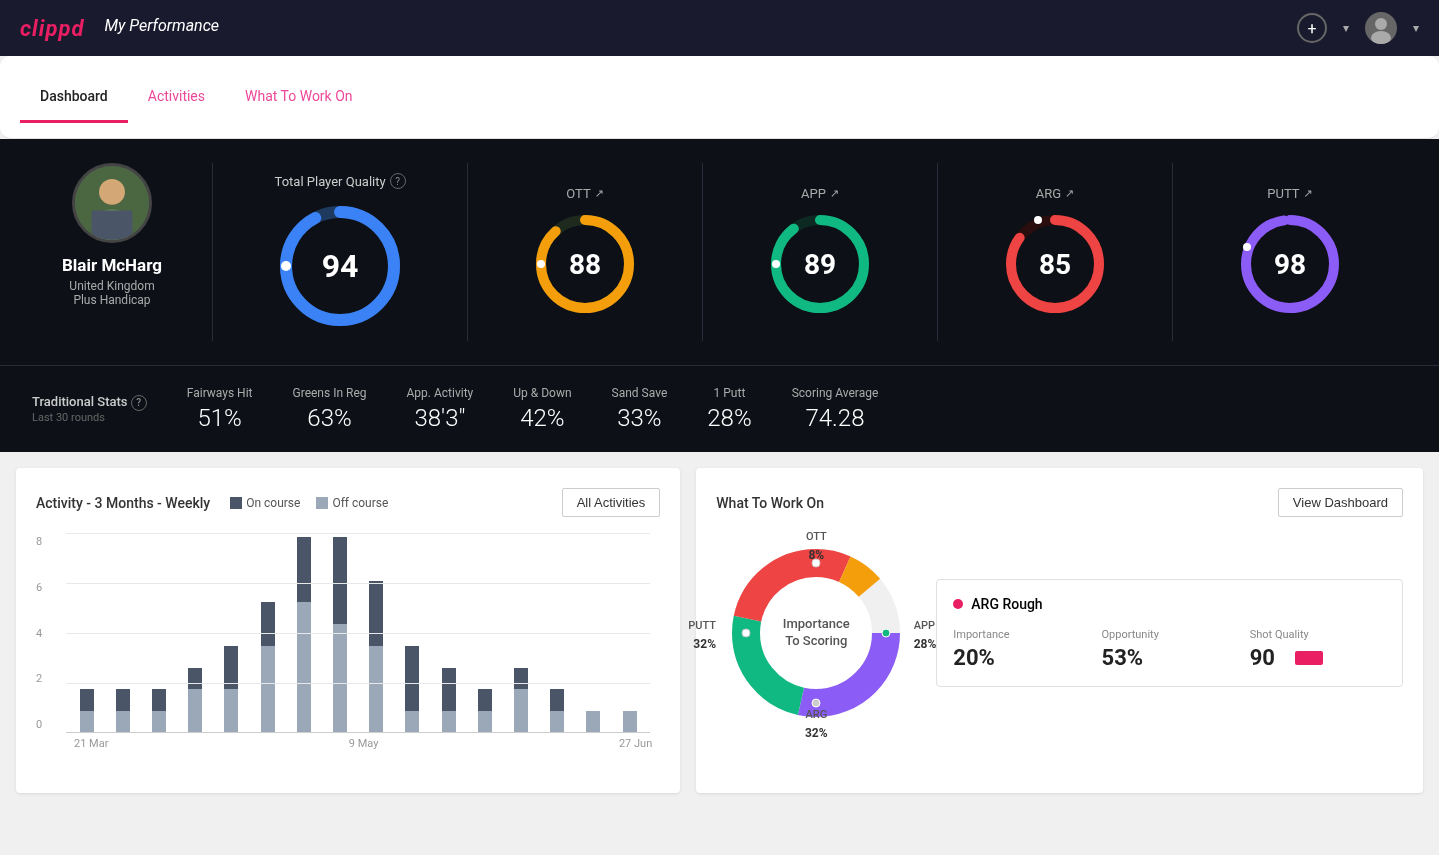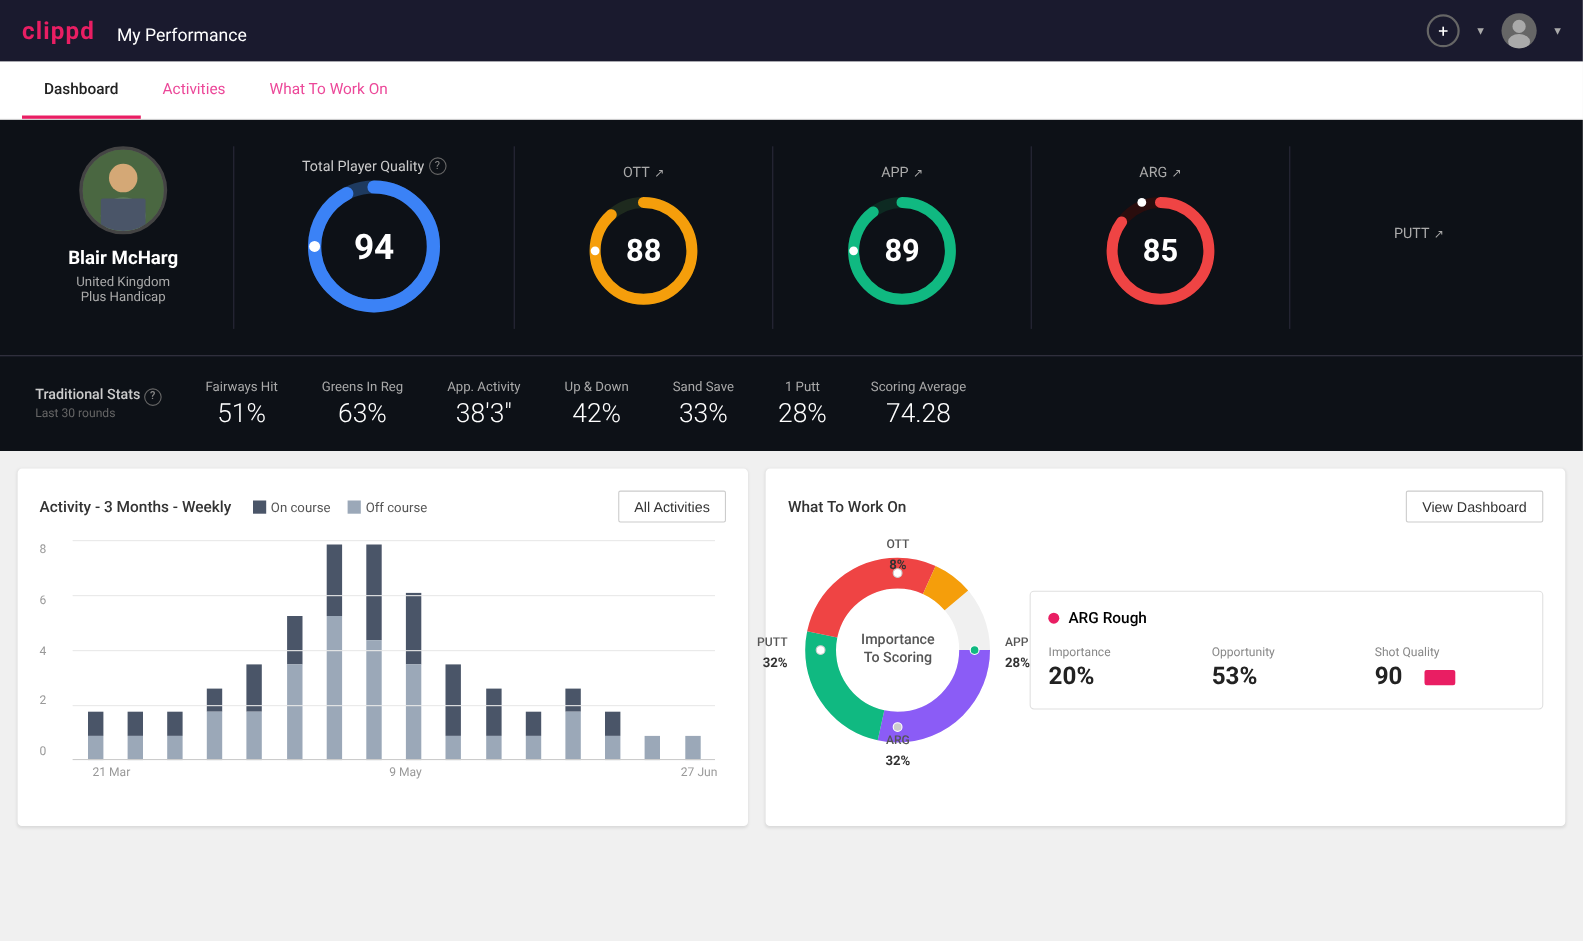--- a/index.html
+++ b/index.html
@@ -9,31 +9,32 @@
     .header {
       background: #1a1a2e;
       display: flex;
       align-items: center;
       padding: 0 20px;
       height: 56px;
       justify-content: space-between;
     }
     .logo { color: #e91e63; font-size: 22px; font-weight: bold; letter-spacing: 1px; }
     .header-title { color: #fff; font-size: 16px; margin-left: 20px; }
-    .header-left { display: flex; align-items: flex-end; }
+    .header-left { display: flex; align-items: flex-start; font-style: italic; }
     .header-right { display: flex; align-items: center; gap: 16px; }
     .header-icon { color: #fff; cursor: pointer; font-size: 20px; }
     .avatar-circle { width: 32px; height: 32px; border-radius: 50%; background: #666; display: flex; align-items: center; justify-content: center; cursor: pointer; overflow: hidden; }
 
     
     .nav-tabs {
       background: #fff;
       display: flex;
       border-bottom: 1px solid #e0e0e0;
-      padding: 1px 20px;
+      padding: 16px 20px;
+      border-radius: 11px;
     }
     .nav-tab {
       padding: 16px 20px;
       font-size: 14px;
       color: #ec4899;
       cursor: pointer;
       border-bottom: 3px solid transparent;
       margin-bottom: -1px;
     }
     .nav-tab.active {
@@ -93,21 +94,21 @@
       margin-bottom: 8px;
       display: flex;
       align-items: center;
       gap: 4px;
     }
     .score-label .arrow { font-size: 11px; color: #aaa; }
 
     .total-quality-label {
       color: #ccc;
       font-size: 13px;
-      margin-bottom: 0;
+      margin-bottom: 12px;
       display: flex;
       align-items: center;
       gap: 4px;
     }
     .help-icon { 
       width: 16px; height: 16px; border-radius: 50%; border: 1px solid #666;
       display: inline-flex; align-items: center; justify-content: center;
       font-size: 10px; color: #888; cursor: pointer;
     }
 
@@ -369,20 +370,28 @@
           <circle cx="99" cy="38" r="4" fill="#fff"></circle>
         </svg>
         <span class="circle-value">85</span>
       </div>
     </div>
 
     <div class="score-card">
       <div class="score-label">
         <span>PUTT</span>
         <span class="arrow">↗</span>
+      </div>
+      <div class="circle-chart">
+        <svg width="110" height="110" viewBox="0 0 110 110">
+          <circle cx="55" cy="55" r="44" fill="none" stroke="#1a0d2a" stroke-width="10"></circle>
+          <circle cx="55" cy="55" r="44" fill="none" stroke="#8b5cf6" stroke-width="10" stroke-dasharray="270 276" stroke-dashoffset="0" stroke-linecap="round"></circle>
+          <circle cx="72" cy="12" r="4" fill="#fff"></circle>
+        </svg>
+        <span class="circle-value">98</span>
       </div>
     </div>
 
   </div>
 </section>
 
 <section class="stats-bar">
   <div class="stat-group">
     <div class="stat-group-title">
       Traditional Stats
@@ -521,21 +530,21 @@
             <div style="display: flex; flex-direction: column-reverse; align-items: center; flex: 1 1 0%;">
               <div style="width: 14px; height: 21.7778px; background: rgb(155, 168, 184);"></div>
               <div style="width: 14px; height: 0px; background: rgb(74, 85, 104); margin-top: 1px;"></div>
             </div>
             <div style="display: flex; flex-direction: column-reverse; align-items: center; flex: 1 1 0%;">
               <div style="width: 14px; height: 21.7778px; background: rgb(155, 168, 184);"></div>
               <div style="width: 14px; height: 0px; background: rgb(74, 85, 104); margin-top: 1px;"></div>
             </div>
           </div>
       </div>
-      <div class="x-labels" style="margin-left:40px;">
+      <div class="x-labels" style="margin-left:30px;">
         <span>21 Mar</span>
         <span></span>
         <span>9 May</span>
         <span></span>
         <span>27 Jun</span>
       </div>
     </div>
   </div>
 
   <div class="panel wtw-right">

